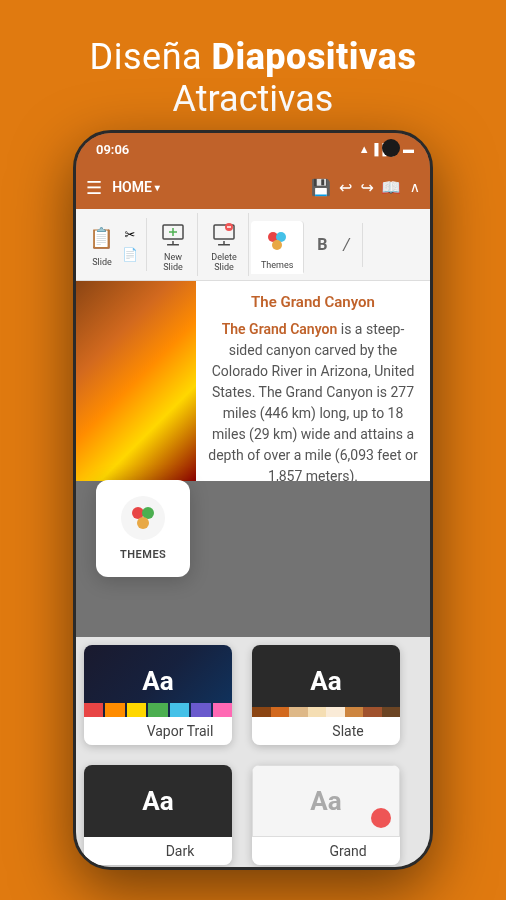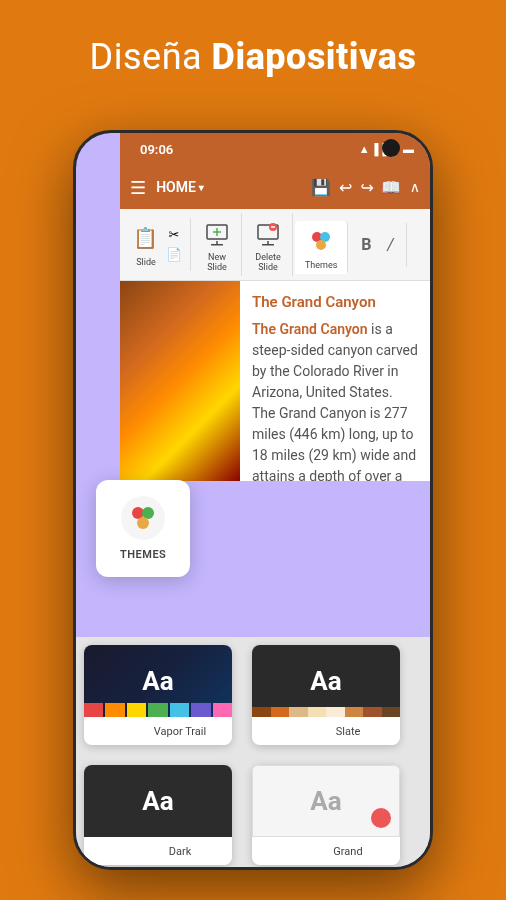--- a/index.html
+++ b/index.html
@@ -43,25 +43,24 @@
       border-radius: 38px;
       border: 3px solid #2a2a2a;
       overflow: hidden;
       box-shadow: 0 20px 60px rgba(0,0,0,0.5);
     }
 
     
     .phone-screen {
       width: 100%;
       height: 100%;
-      background: #c4b5fd;
+      background: #737373;
       border-radius: 14px;
       overflow: hidden;
       position: relative;
-      padding-left: 44px;
     }
 
     
     .status-bar {
       background: #C0622A;
       height: 32px;
       display: flex;
       align-items: center;
       justify-content: space-between;
       padding: 0 16px 0 20px;
@@ -220,20 +219,21 @@
     .slide-content {
       background: white;
       position: relative;
       overflow: hidden;
     }
 
     
     .slide-preview {
       display: flex;
       height: 200px;
+      text-align: center;
     }
     .slide-image {
       width: 120px;
       background: linear-gradient(135deg, #8B4513 0%, #D2691E 30%, #FF8C00 50%, #FFD700 70%, #8B0000 100%);
       flex-shrink: 0;
     }
     .slide-text-area {
       flex: 1;
       padding: 12px;
       overflow: hidden;
@@ -309,21 +309,21 @@
       position: relative;
     }
     .theme-card-label-strip {
       height: 28px;
       display: flex;
       align-items: center;
       justify-content: center;
       background: white;
     }
     .theme-card-name {
-      font-size: 11px;
+      font-size: 14px;
       color: #444;
       margin-left: 44px;
     }
     .theme-aa {
       font-size: 26px;
       font-weight: 700;
       z-index: 2;
       position: relative;
     }
 
@@ -383,20 +383,21 @@
       background: #e55;
     }
   </style>
 </head>
 <body>
 
 <div class="hero-text">
   <div class="line1">
     <span>Diseña </span><strong>Diapositivas</strong>
   </div>
+  <div class="line2">Atractivas</div>
 </div>
 
 <div class="phone-frame">
   <div class="phone-screen">
 
     <div class="camera-cutout"></div>
 
     <div class="status-bar">
       <span class="status-time">09:06</span>
       <div class="status-icons">

